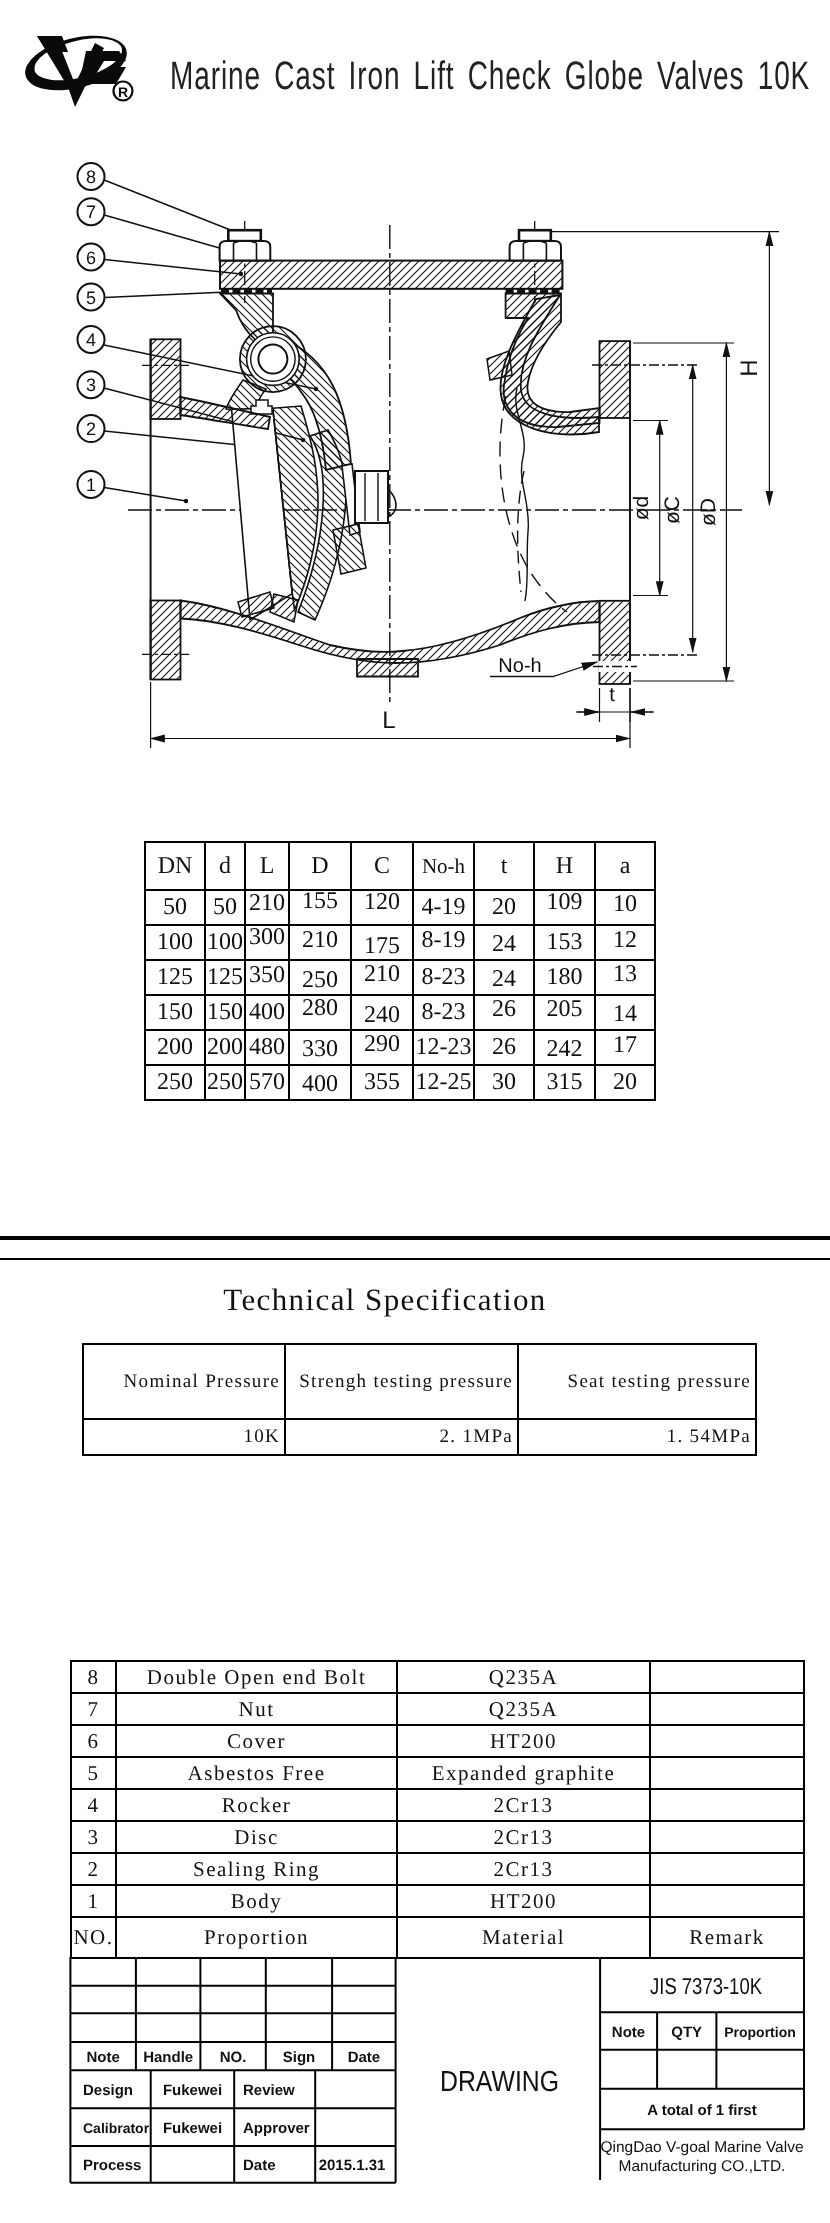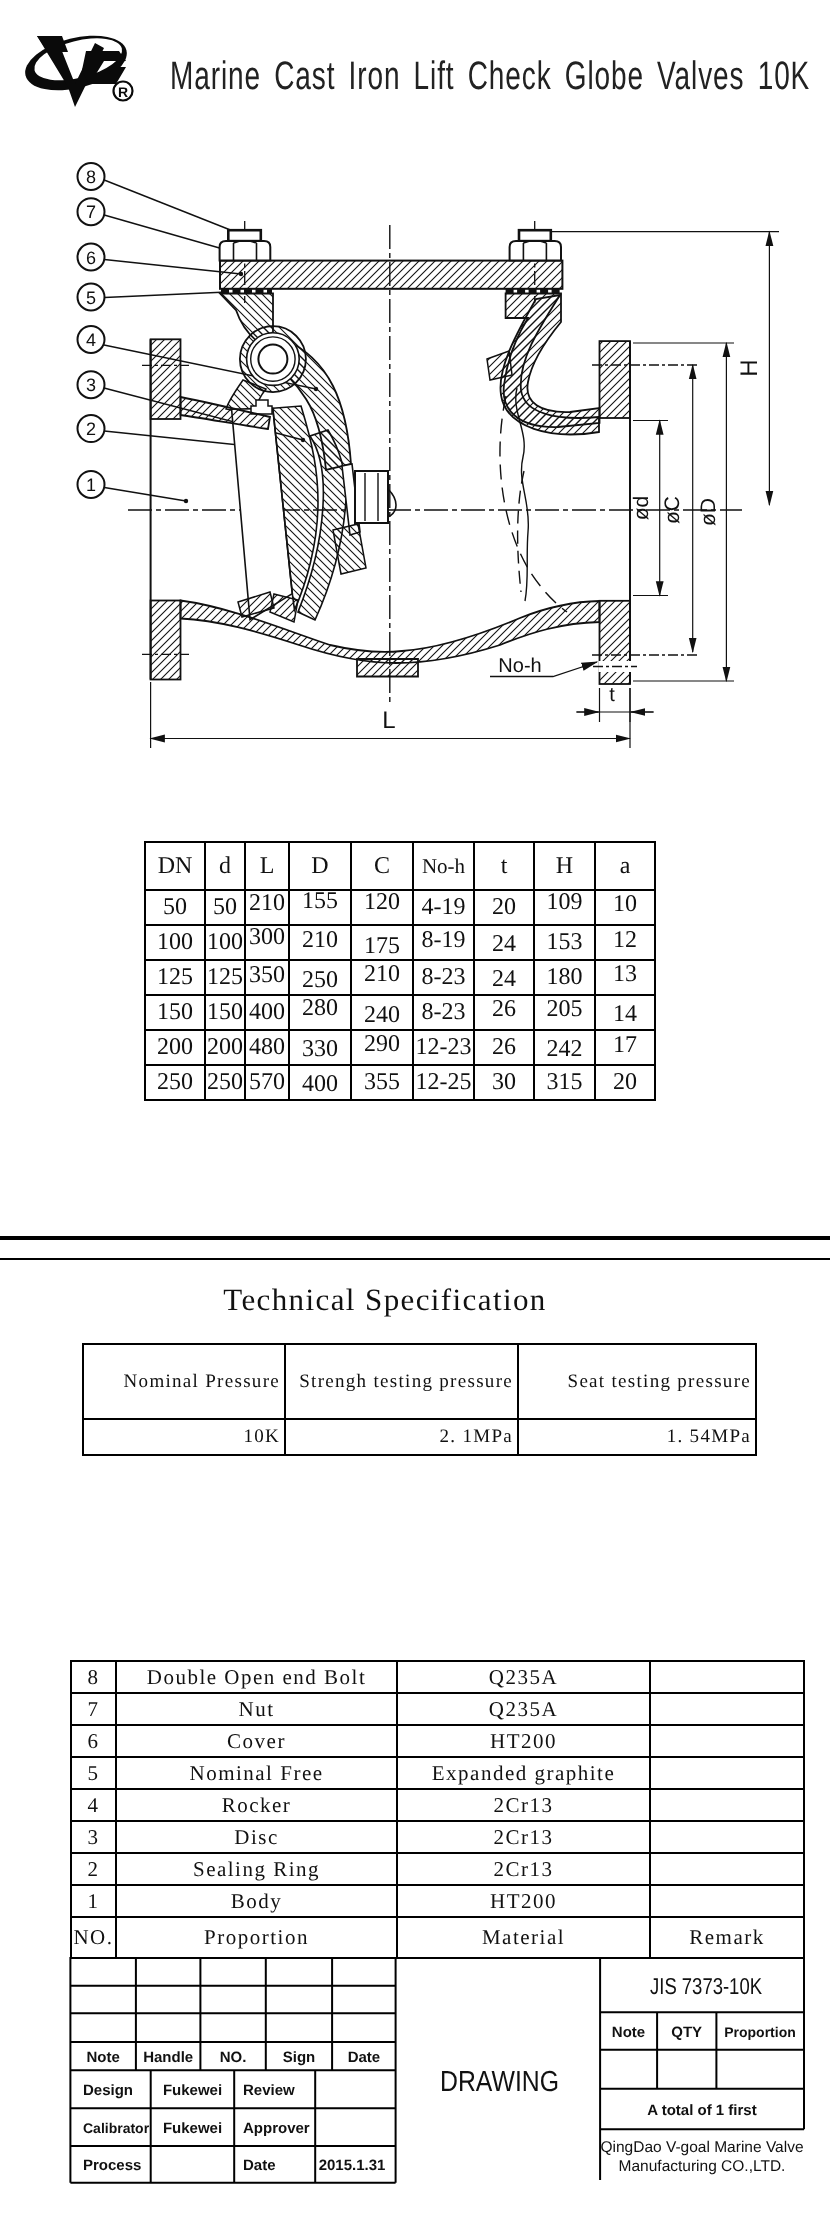--- a/index.html
+++ b/index.html
@@ -415,21 +415,21 @@
         <td></td>
       </tr>
 <tr>
         <td>6</td>
         <td>Cover</td>
         <td>HT200</td>
         <td></td>
       </tr>
 <tr>
         <td>5</td>
-        <td>Nominal Free</td>
+        <td>Asbestos Free</td>
         <td>Expanded graphite</td>
         <td></td>
       </tr>
 <tr>
         <td>4</td>
         <td>Rocker</td>
         <td>2Cr13</td>
         <td></td>
       </tr>
 <tr>

